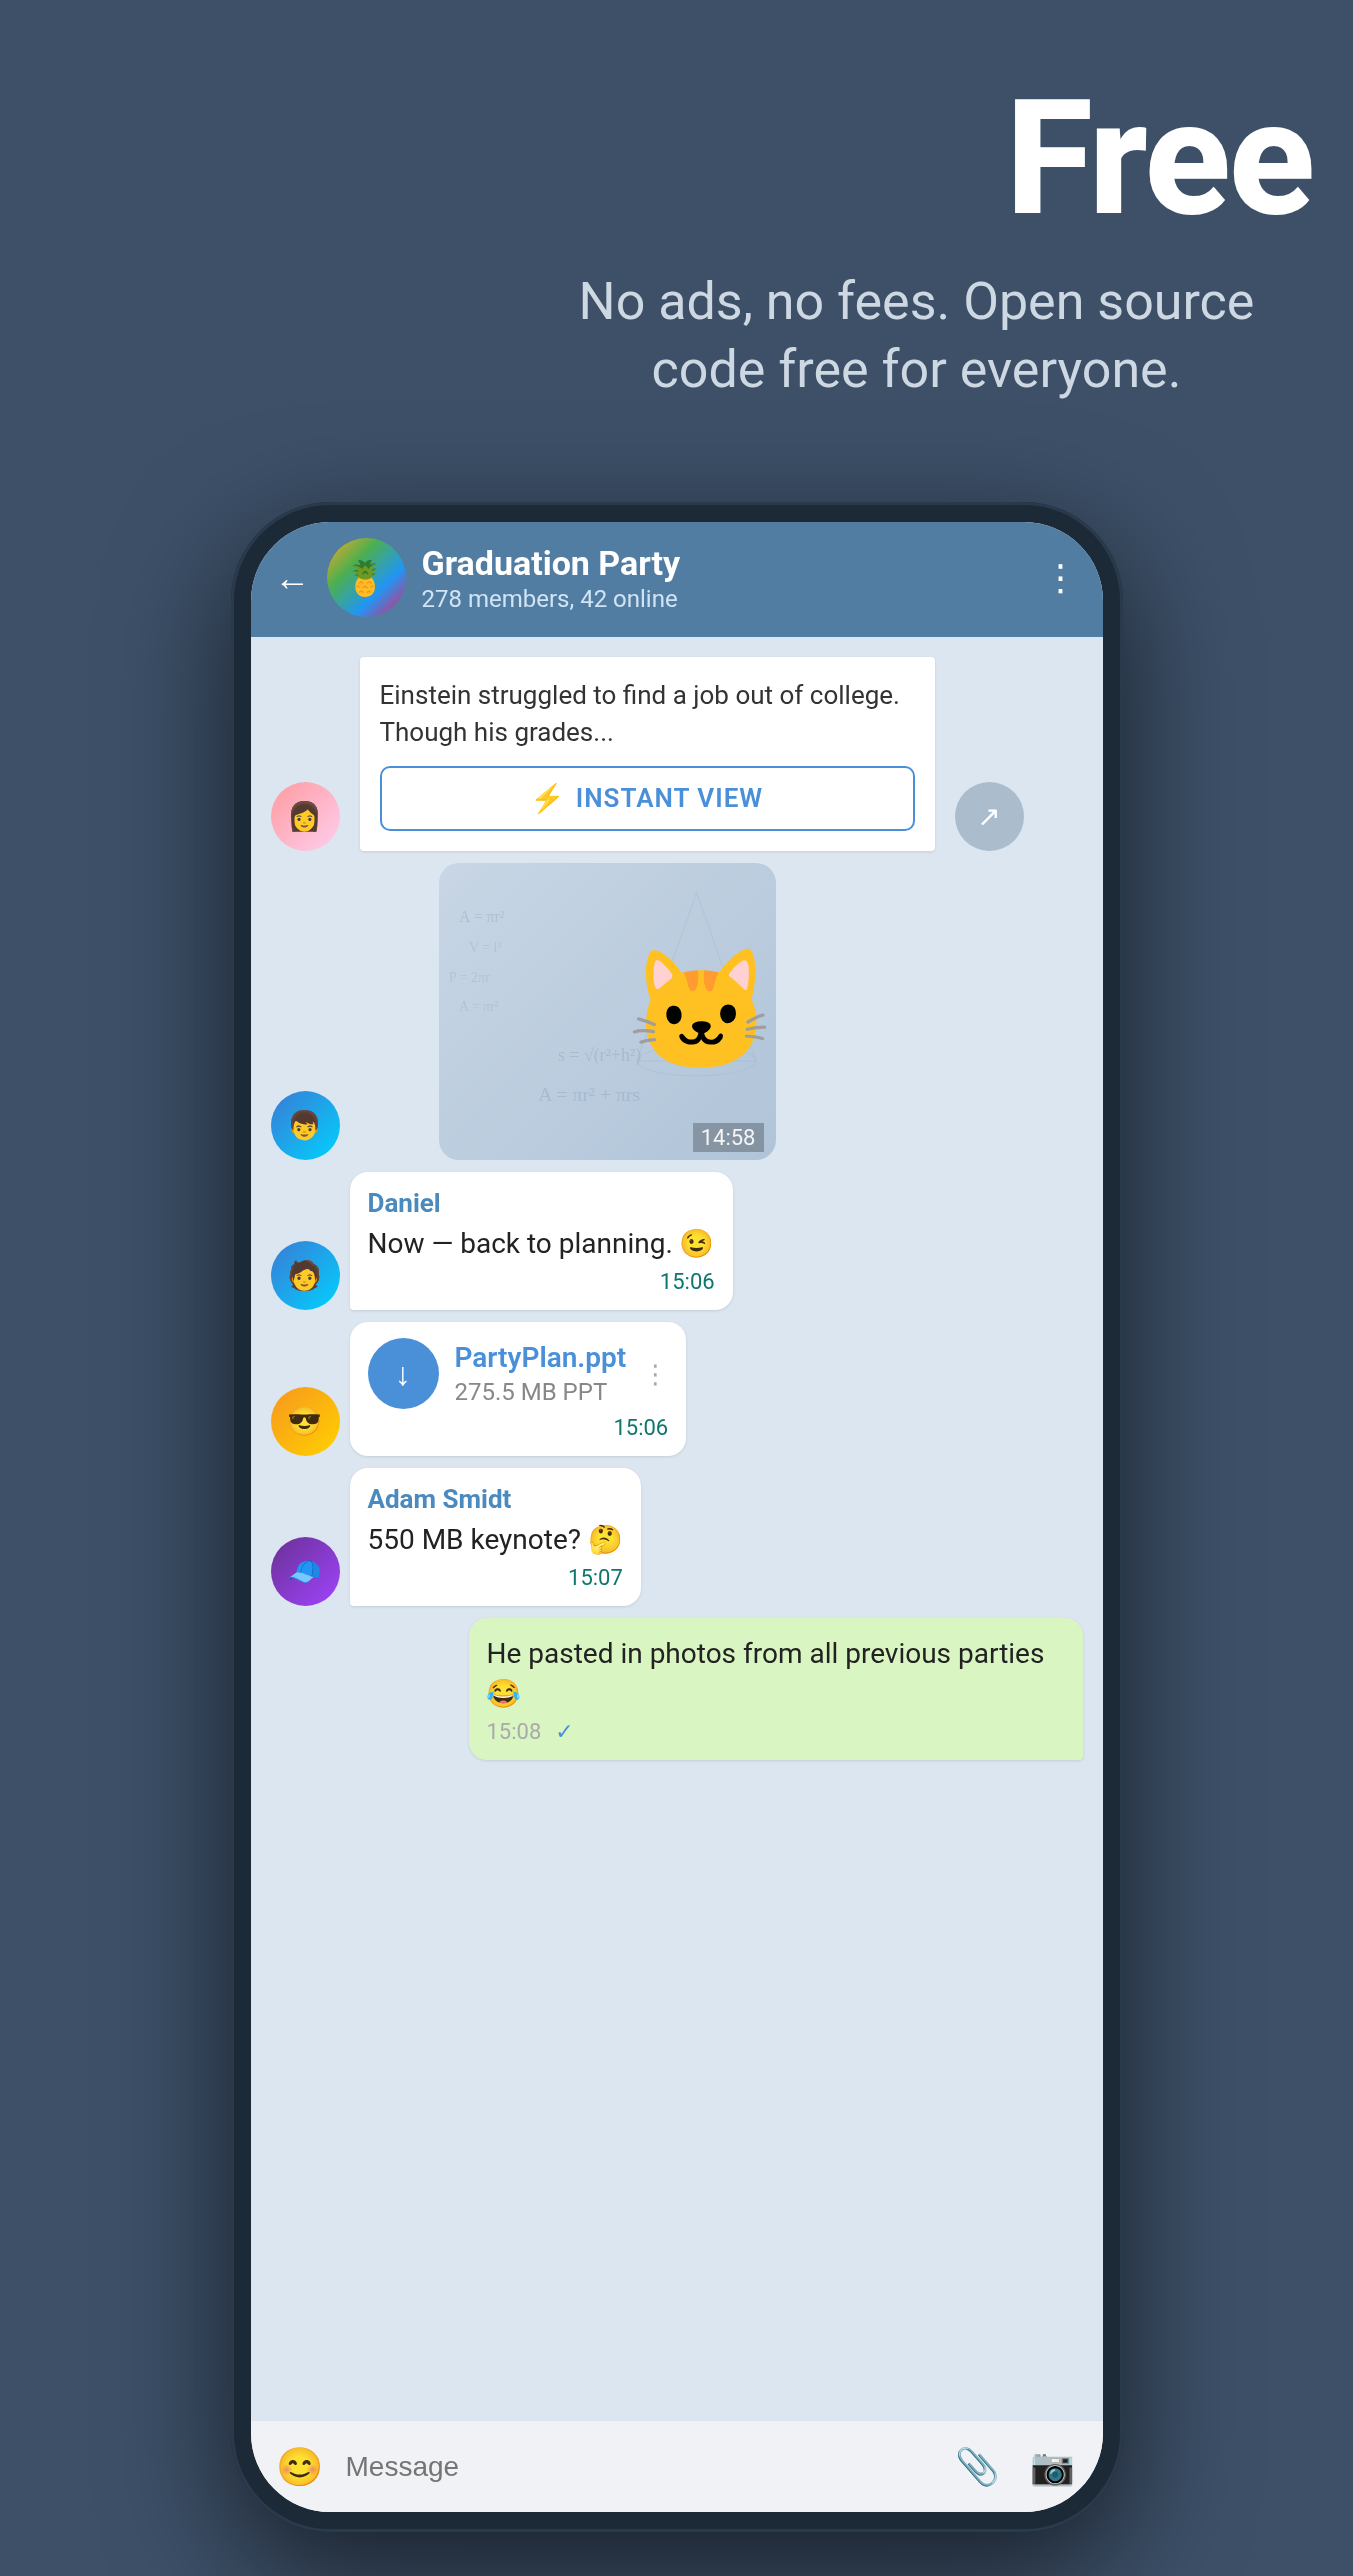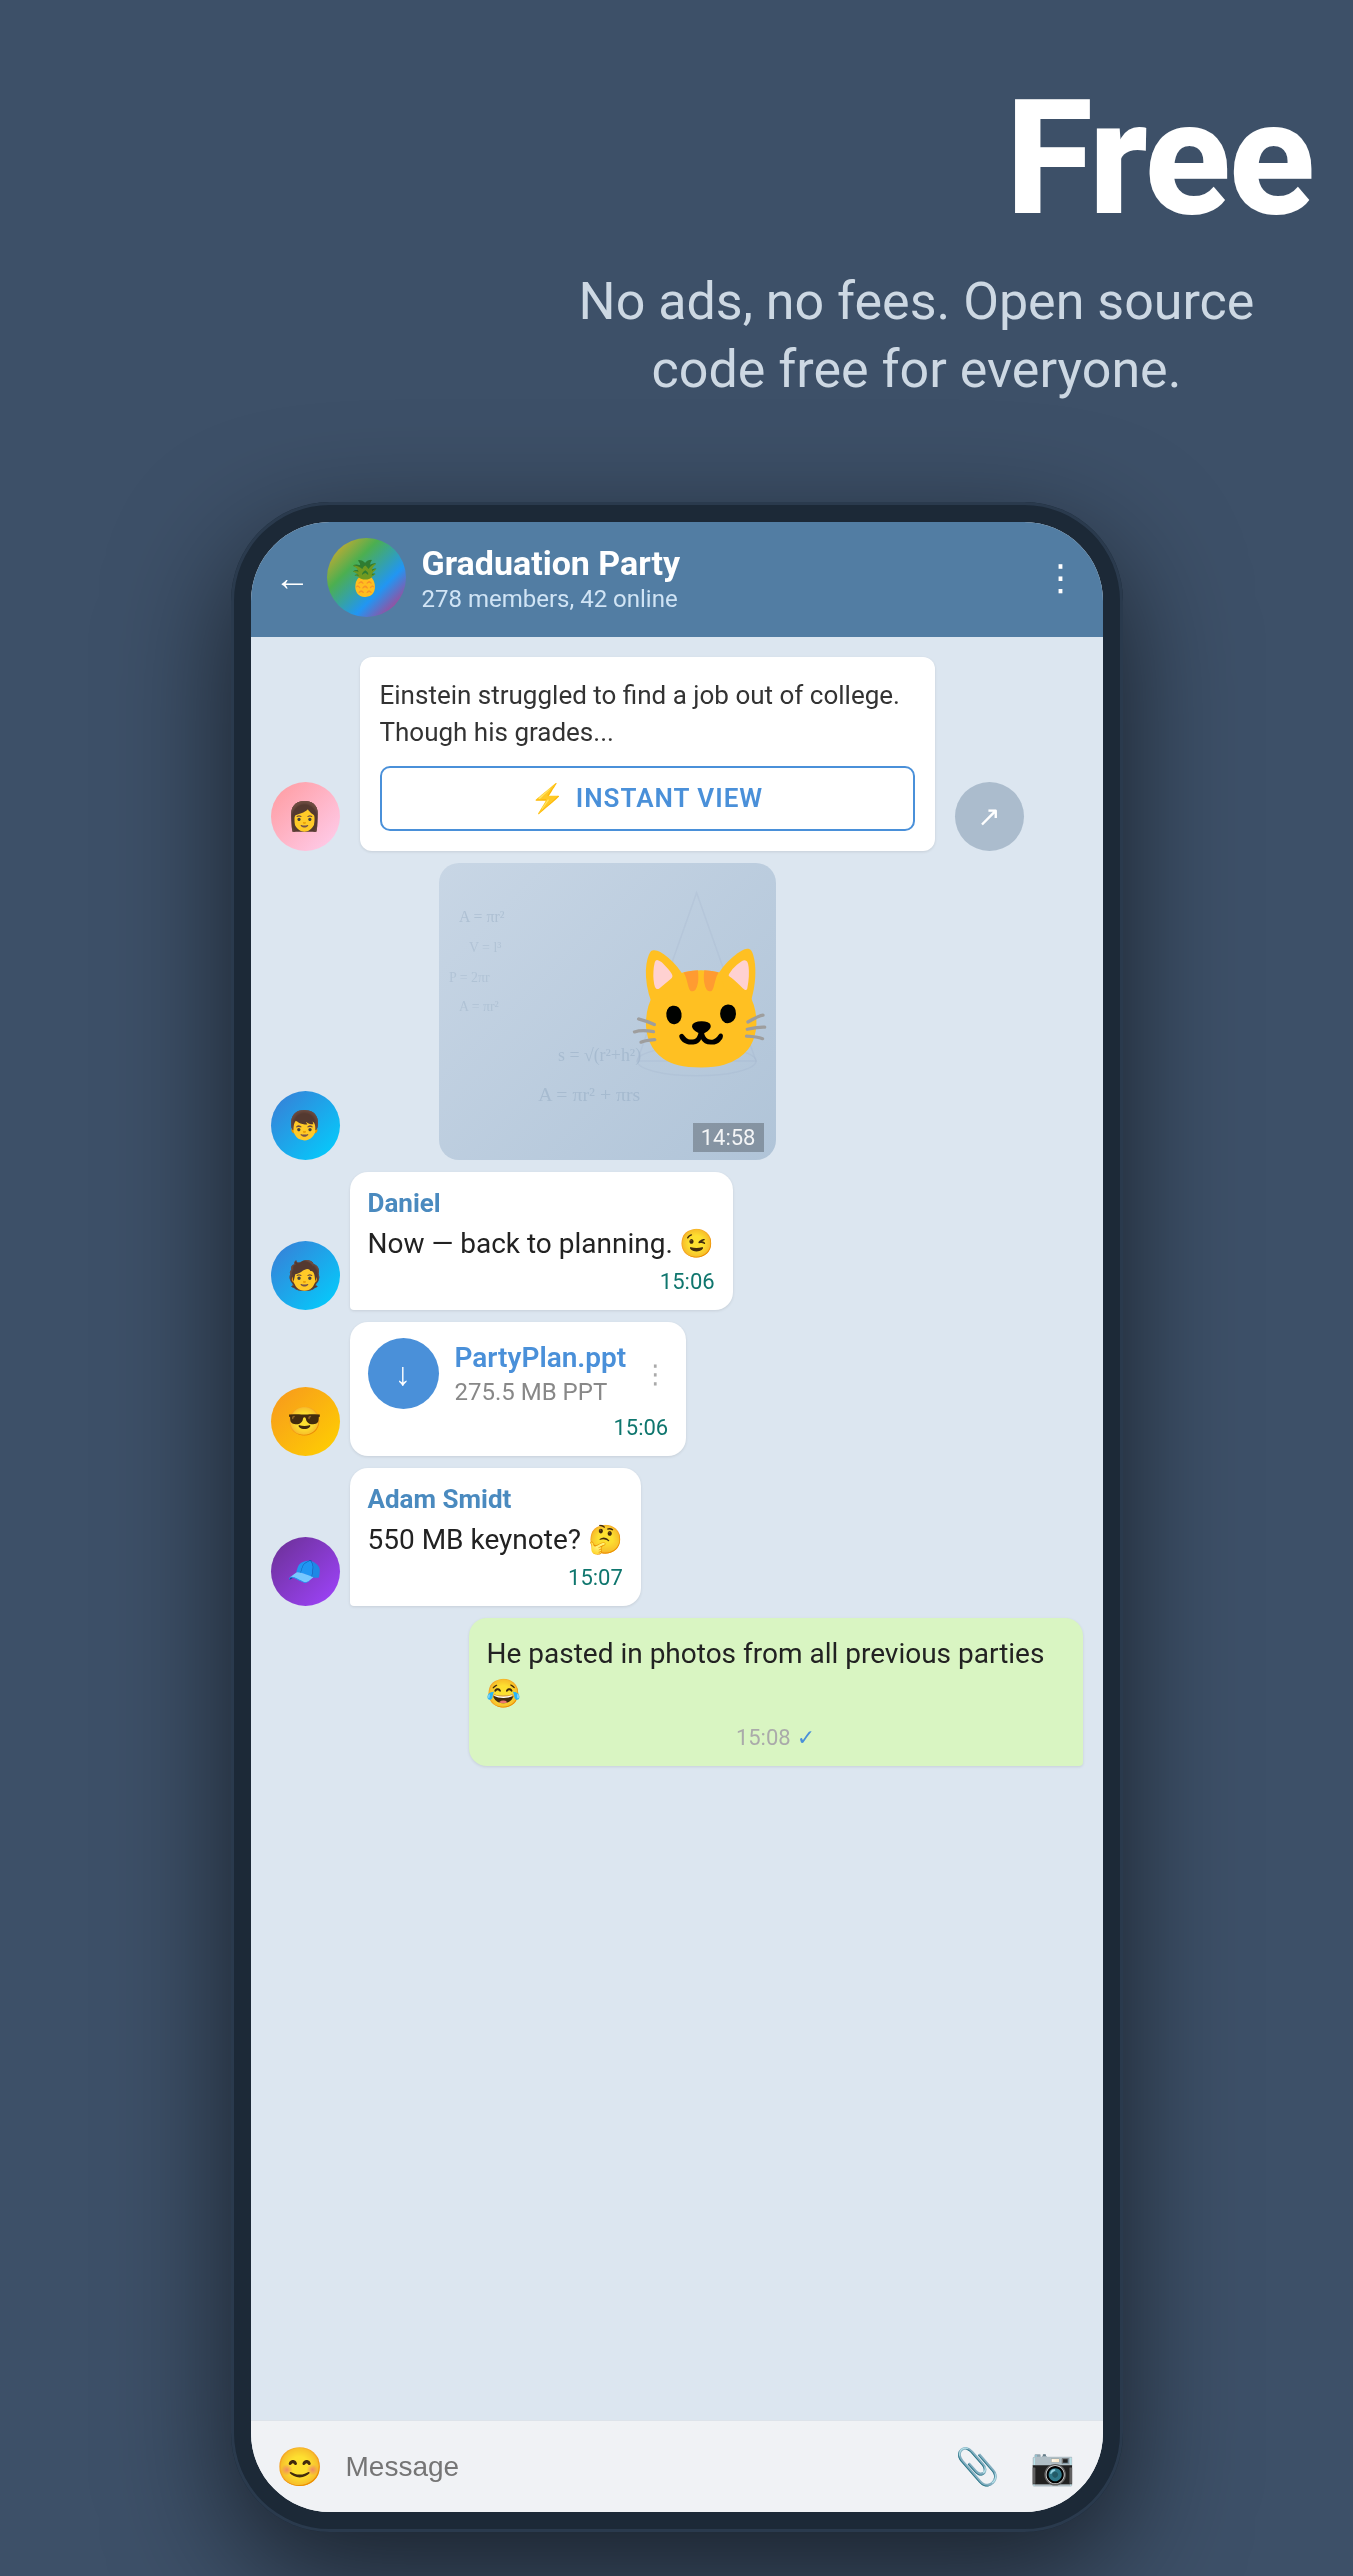--- a/index.html
+++ b/index.html
@@ -131,21 +131,21 @@
       padding: 20px 20px 10px;
       display: flex;
       flex-direction: column;
       gap: 12px;
       min-height: 1783px;
     }
 
     
     .article-msg {
       background: white;
-      border-radius: 12px;
+      border-radius: 4px;
       padding: 20px;
       max-width: 575px;
       align-self: flex-start;
       margin-left: 10px;
       box-shadow: 0 1px 3px rgba(0,0,0,0.1);
     }
 
     .article-text {
       font-size: 26px;
       color: #333;
@@ -365,23 +365,23 @@
 
     .my-msg-text {
       font-size: 28px;
       color: #222;
       line-height: 1.4;
     }
 
     .my-msg-time-row {
       display: flex;
       align-items: center;
-      justify-content: center;
-      gap: 6px;
-      margin-top: 12px;
+      justify-content: flex-start;
+      gap: 14px;
+      margin-top: 6px;
     }
 
     .my-msg-time {
       font-size: 22px;
       color: #aaa;
     }
 
     .check-icon {
       color: #4a90d9;
       font-size: 22px;

